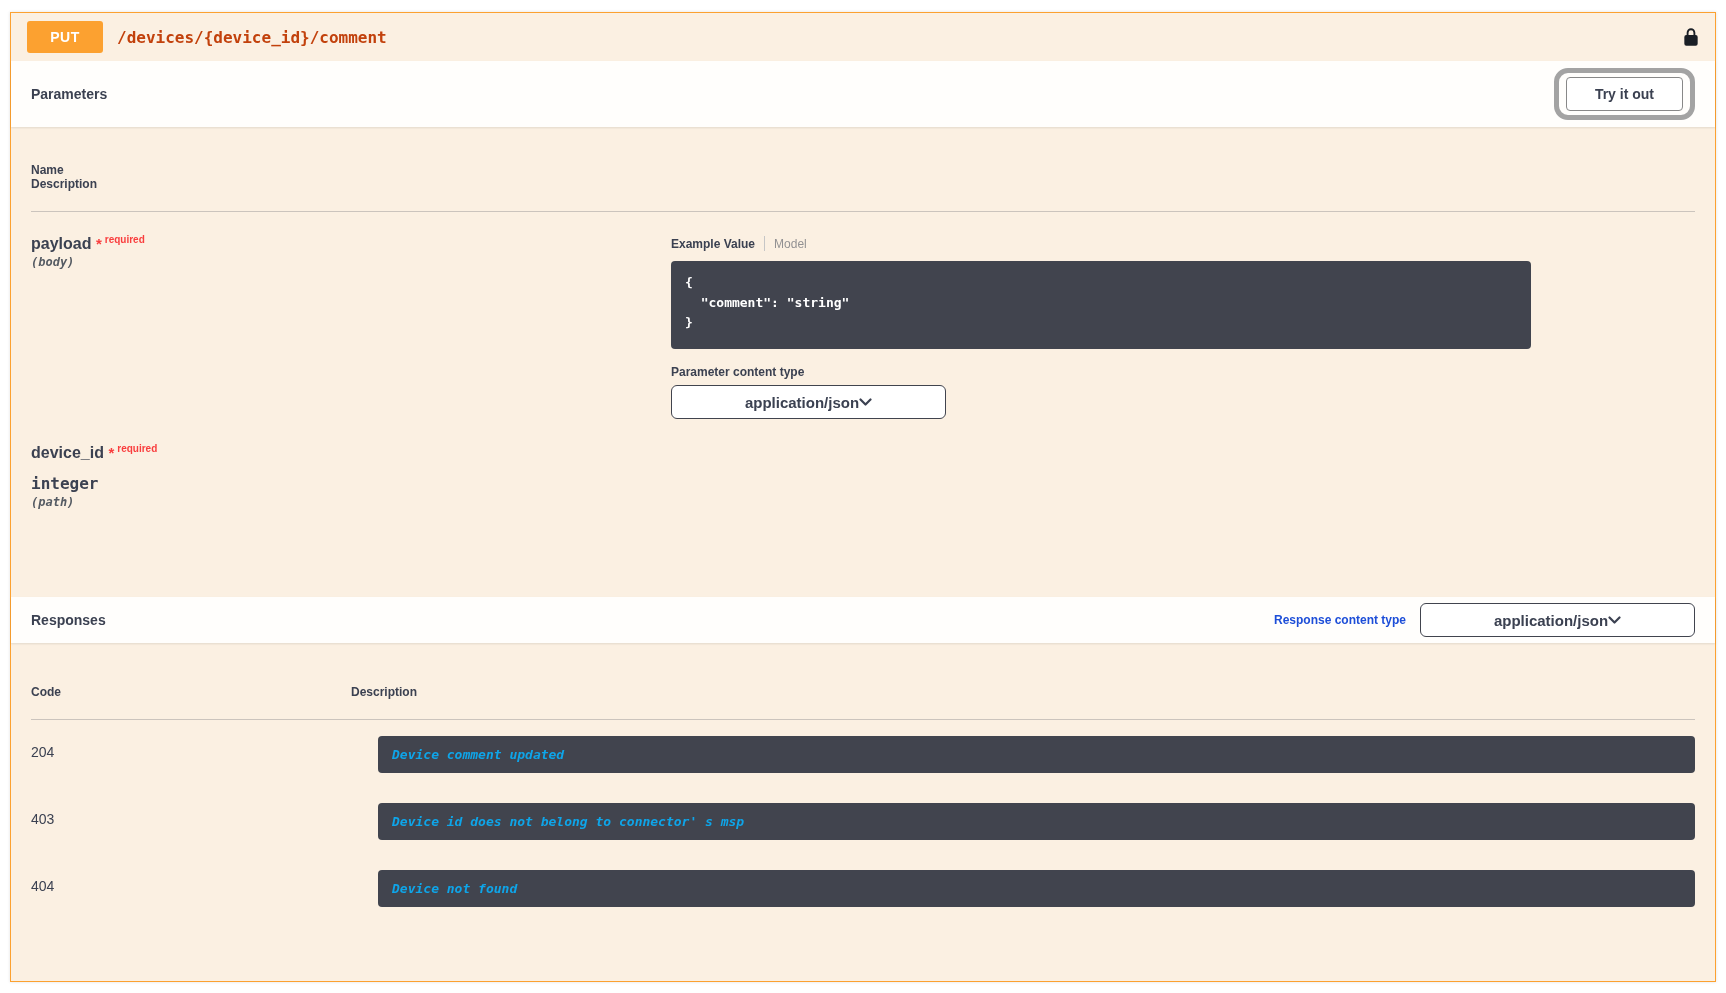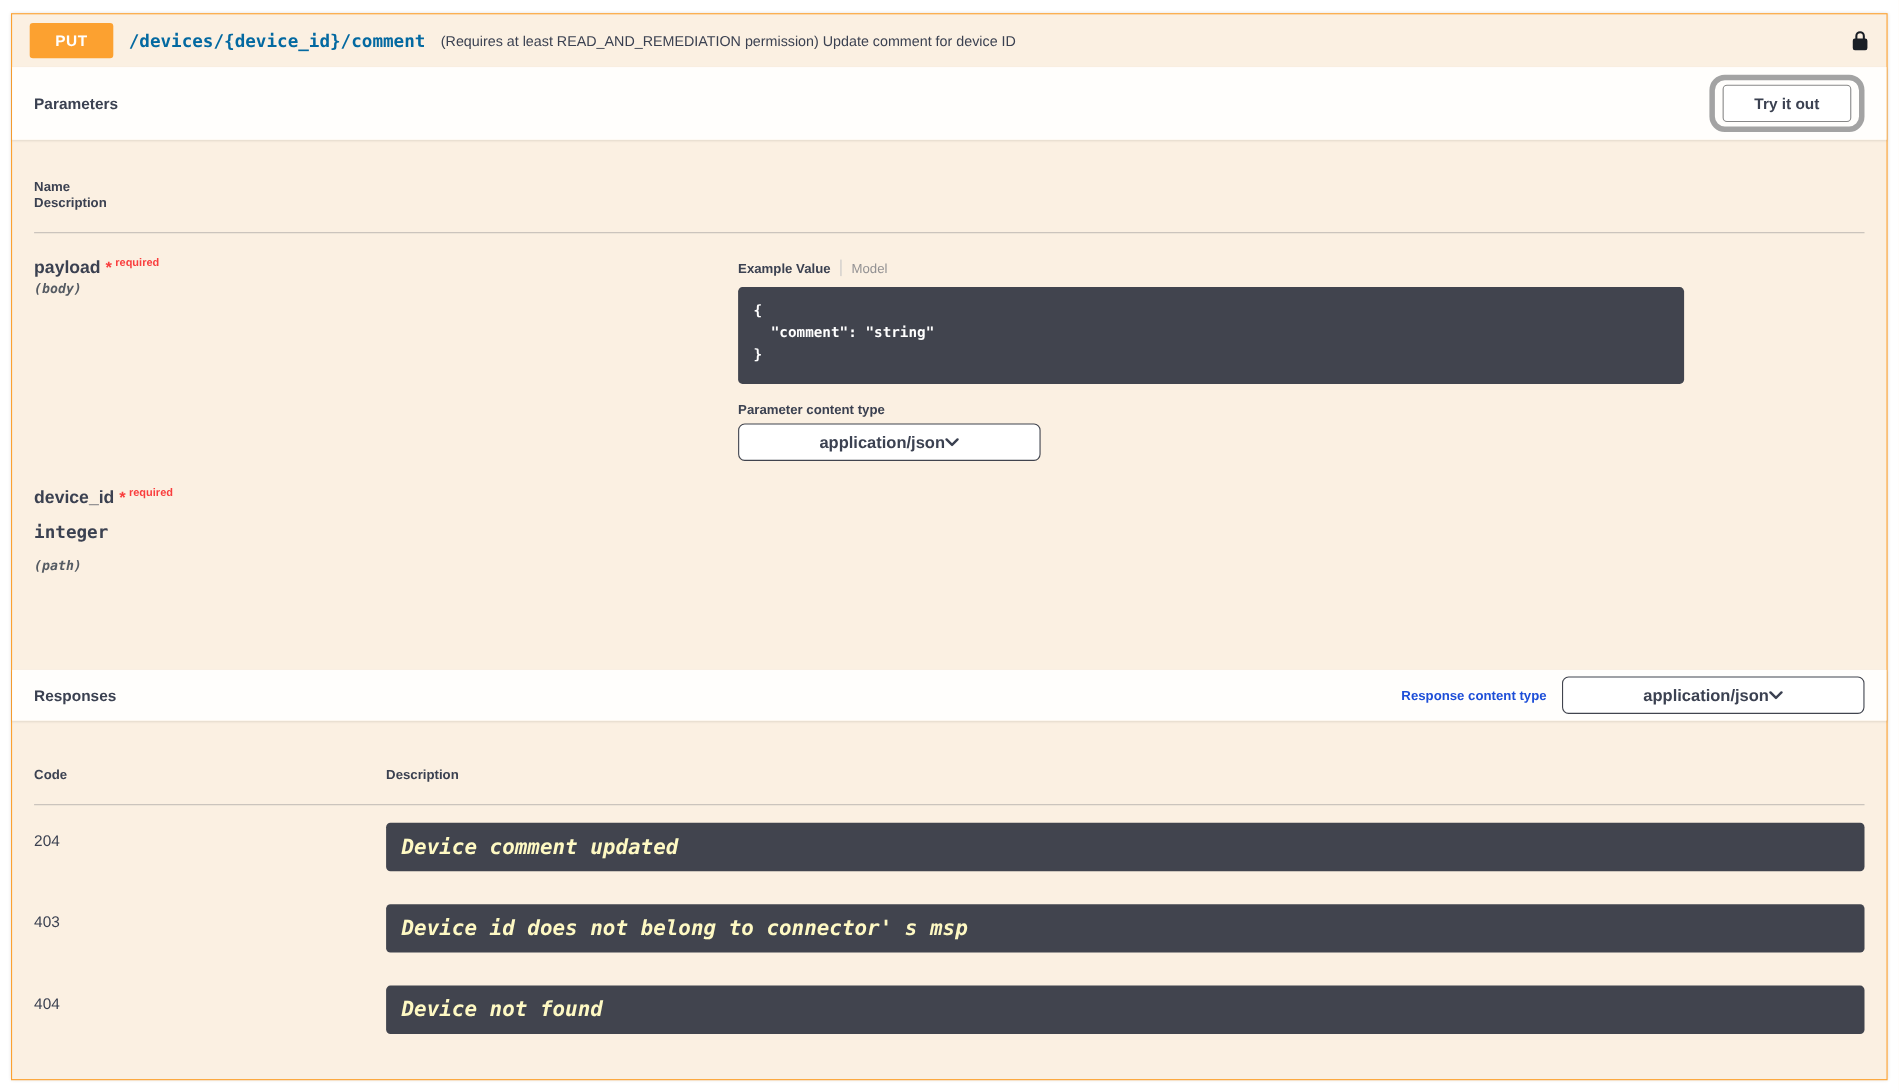--- a/index.html
+++ b/index.html
@@ -17,21 +17,21 @@
     height: 48px; display: flex; align-items: center; padding: 0 16px; gap: 14px;
   }
   .method-badge {
     background: #fca130; color: #fff; font-weight: bold; font-size: 14px;
     width: 76px; text-align: center; padding: 8px 0; border-radius: 3px;
     font-family: "Liberation Sans", sans-serif; letter-spacing: .5px;
     border: none; cursor: pointer;
   }
   .path {
     font-family: "DejaVu Sans Mono", monospace; font-weight: bold;
-    font-size: 16px; color: #0369a1;
+    font-size: 16px; color: #c2410c;
   }
   .summary-desc { font-size: 13px; color: #3b4151; }
   .lock-btn { margin-left: auto; background: none; border: none; cursor: pointer; display: flex; }
   
   .section-header {
     background: rgba(255,255,255,.9);
     display: flex; align-items: center; justify-content: space-between;
     padding: 0 20px; box-shadow: 0 1px 2px rgba(0,0,0,.1);
   }
   .section-header.params-header { height: 66px; }
@@ -96,33 +96,32 @@
     display: flex; font-size: 12px; font-weight: bold; color: #3b4151;
     padding: 14px 0 20px 0; border-bottom: 1px solid rgba(59,65,81,.25);
   }
   .col-code { width: 320px; flex-shrink: 0; }
   .resp-row { display: flex; align-items: flex-start; margin-top: 16px; }
   .resp-row + .resp-row { margin-top: 30px; }
   .resp-code { width: 320px; flex-shrink: 0; font-size: 14px; color: #3b4151; padding-top: 8px; }
   .resp-desc-bar {
     flex: 1; background: #41444e; border-radius: 4px; padding: 11px 14px;
     font-family: "DejaVu Sans Mono", monospace; font-weight: bold;
-    font-style: italic; font-size: 19px; color: #fef9c3;
+    font-style: italic; font-size: 13px; color: #0ea5e9; margin-left: 27px;
   }
   .icon-svg { display: block; }
 </style>
 </head>
 <body>
 
 <div class="opblock">
 
   <div class="opblock-summary">
     <button class="method-badge">PUT</button>
     <span class="path">/devices/{device_id}/comment</span>
-    <span class="summary-desc">(Requires at least READ_AND_REMEDIATION permission) Update comment for device ID</span>
     <button class="lock-btn">
       <span>
         <svg class="icon-svg" width="16" height="20" viewBox="0 0 24 28">
           <path fill="#1a1f26" d="M12 1a6.5 6.5 0 0 0-6.5 6.5V11H5a3 3 0 0 0-3 3v10a3 3 0 0 0 3 3h14a3 3 0 0 0 3-3V14a3 3 0 0 0-3-3h-.5V7.5A6.5 6.5 0 0 0 12 1zm-3.7 10V7.5a3.7 3.7 0 1 1 7.4 0V11H8.3z"></path>
         </svg>
       </span>
     </button>
   </div>
 
   <div class="section-header params-header">
@@ -167,21 +166,21 @@
       </div>
     </div>
 
     <div class="param-row device-row">
       <div class="param-left" style="padding-top:0;">
         <div class="param-name">
           <span>device_id</span>
           <span class="req-star">*</span><span class="req-label">required</span>
         </div>
         <div class="param-type">integer</div>
-        <div class="param-in" style="margin-top:14px;">(path)</div>
+        <div class="param-in" style="margin-top:2px;">(path)</div>
       </div>
       <div class="param-right"></div>
     </div>
   </div>
 
   <div class="section-header responses-header">
     <span class="section-title">Responses</span>
     <div class="resp-right">
       <span class="resp-ct-label">Response content type</span>
       <div class="select-box" style="margin-top:0;">

